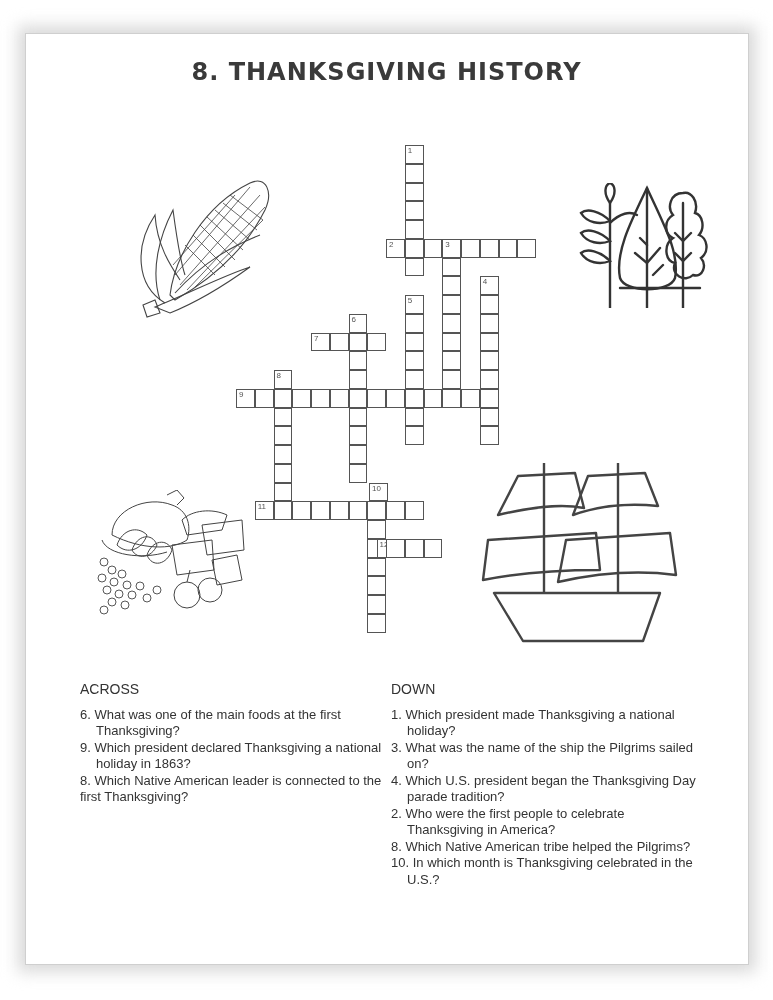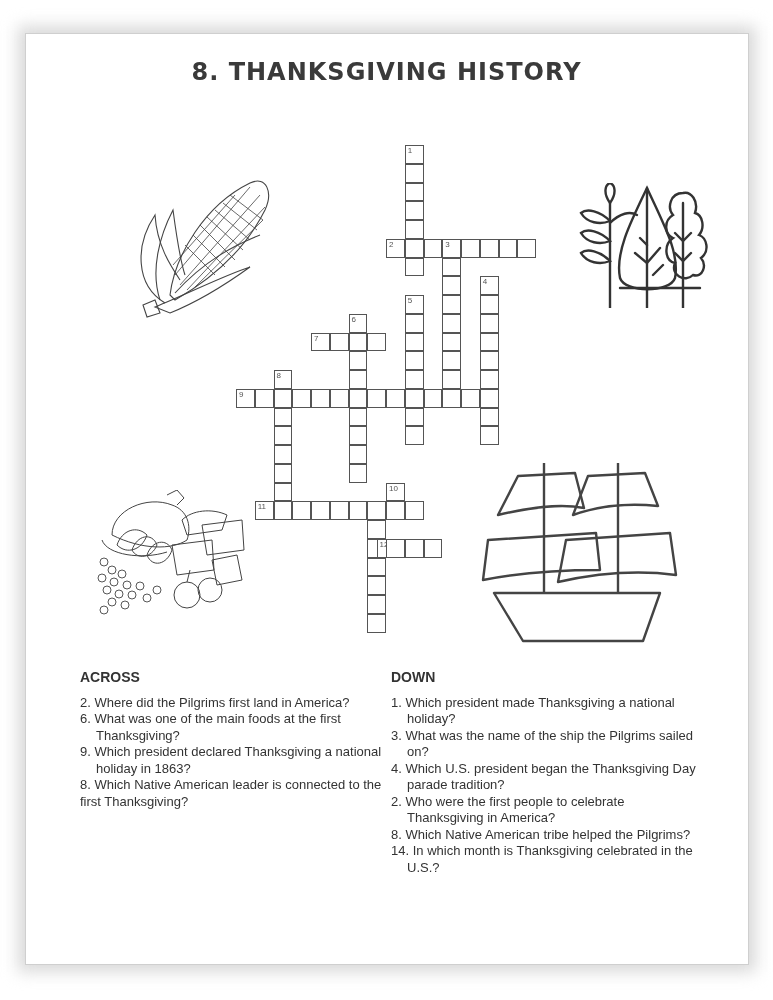--- a/index.html
+++ b/index.html
@@ -5,21 +5,21 @@
   html, body { margin:0; padding:0; }
   body { width:773px; height:1000px; background:#ffffff; position:relative; overflow:hidden; font-family:"Liberation Sans", sans-serif; }
   .shadow { position:absolute; left:18px; top:26px; width:738px; height:946px; background:#d9d9d9; filter:blur(8px); }
   .page { position:absolute; left:26px; top:34px; width:722px; height:930px; background:#ffffff; box-shadow:0 0 0 1px #cfcfcf; }
   .title { position:absolute; left:0; top:58px; width:773px; text-align:center; font-family:"DejaVu Sans", sans-serif; font-weight:bold; font-size:24px; letter-spacing:1px; color:#3a3a3a; }
   .grid { position:absolute; left:0; top:0; width:773px; height:700px; pointer-events:none; }
   .cell { position:absolute; width:18.75px; height:18.75px; box-sizing:border-box; border:1.3px solid #555; background:#fff; pointer-events:auto; }
   .cell .num { position:absolute; left:2px; top:0px; font-size:8px; color:#555; line-height:10px; }
   .illus { position:absolute; }
   .clues { position:absolute; top:665px; font-size:13px; color:#333; line-height:16.5px; }
-  .clues h3 { margin:4px 0 9px 0; font-size:14px; font-weight:bold; color:#333; }
+  .clues h3 { margin:16px 0 9px 0; font-size:14px; font-weight:normal; color:#333; }
   .clue { padding-left:16px; text-indent:-16px; margin:0; }
   .clue.noindent { padding-left:0; text-indent:0; }
 </style>
 </head>
 <body>
 
 <div class="shadow"></div>
 <div class="page"></div>
 
 <div class="title">8. THANKSGIVING HISTORY</div>
@@ -104,21 +104,21 @@
       <span class="num">9</span>
     </div>
     <div class="cell" style="left: 254.75px; top: 388.75px;"></div>
     <div class="cell" style="left: 292.25px; top: 388.75px;"></div>
     <div class="cell" style="left: 311px; top: 388.75px;"></div>
     <div class="cell" style="left: 329.75px; top: 388.75px;"></div>
     <div class="cell" style="left: 367.25px; top: 388.75px;"></div>
     <div class="cell" style="left: 386px; top: 388.75px;"></div>
     <div class="cell" style="left: 423.5px; top: 388.75px;"></div>
     <div class="cell" style="left: 461px; top: 388.75px;"></div>
-    <div class="cell" style="left: 386px; top: 482.5px;">
+    <div class="cell" style="left: 369px; top: 482.5px;">
       <span class="num">10</span>
     </div>
     <div class="cell" style="left: 367.25px; top: 501.25px;"></div>
     <div class="cell" style="left: 367.25px; top: 520px;"></div>
     <div class="cell" style="left: 367.25px; top: 538.75px;"></div>
     <div class="cell" style="left: 367.25px; top: 557.5px;"></div>
     <div class="cell" style="left: 367.25px; top: 576.25px;"></div>
     <div class="cell" style="left: 367.25px; top: 595px;"></div>
     <div class="cell" style="left: 367.25px; top: 613.75px;"></div>
     <div class="cell" style="left: 254.75px; top: 501.25px;">
@@ -205,27 +205,26 @@
   <path d="M140 5 L140 135"></path>
   <path d="M40 18 L97 15 L106 50 C80 45 50 50 20 57 Z"></path>
   <path d="M110 18 L167 15 L180 48 C150 45 120 48 95 57 Z"></path>
   <path d="M10 82 L118 75 L122 112 C80 112 40 115 5 122 Z"></path>
   <path d="M88 82 L192 75 L198 117 C160 112 120 115 80 124 Z"></path>
   <path d="M16 135 L182 135 L165 183 L45 183 Z"></path>
 </svg>
 
 <div class="clues" style="left:80px;width:305px;">
   <h3>ACROSS</h3>
-  <p class="clue">2. Where did the Pilgrims first land in America?</p>
   <p class="clue">6. What was one of the main foods at the first Thanksgiving?</p>
   <p class="clue">9. Which president declared Thanksgiving a national holiday in 1863?</p>
   <p class="clue noindent">8. Which Native American leader is connected to the first Thanksgiving?</p>
 </div>
 
 <div class="clues" style="left:391px;width:310px;">
   <h3>DOWN</h3>
   <p class="clue">1. Which president made Thanksgiving a national holiday?</p>
   <p class="clue">3. What was the name of the ship the Pilgrims sailed on?</p>
   <p class="clue">4. Which U.S. president began the Thanksgiving Day parade tradition?</p>
   <p class="clue">2. Who were the first people to celebrate Thanksgiving in America?</p>
   <p class="clue">8. Which Native American tribe helped the Pilgrims?</p>
-  <p class="clue">14. In which month is Thanksgiving celebrated in the U.S.?</p>
+  <p class="clue">10. In which month is Thanksgiving celebrated in the U.S.?</p>
 </div>
 
 </body></html>

